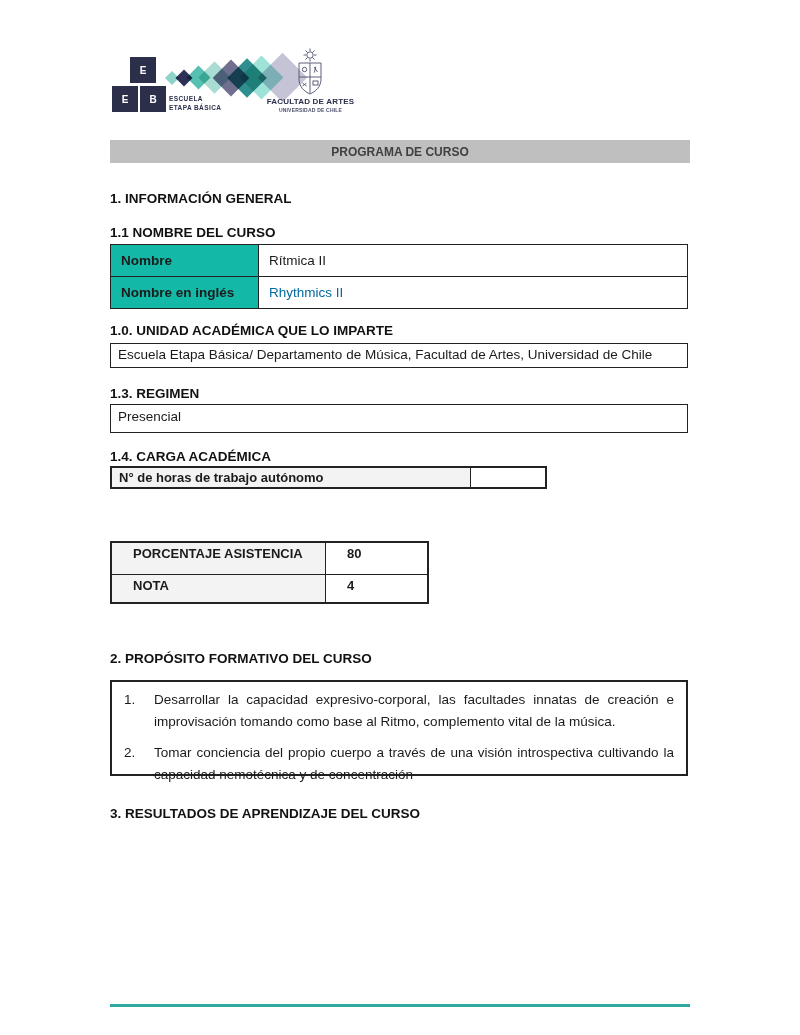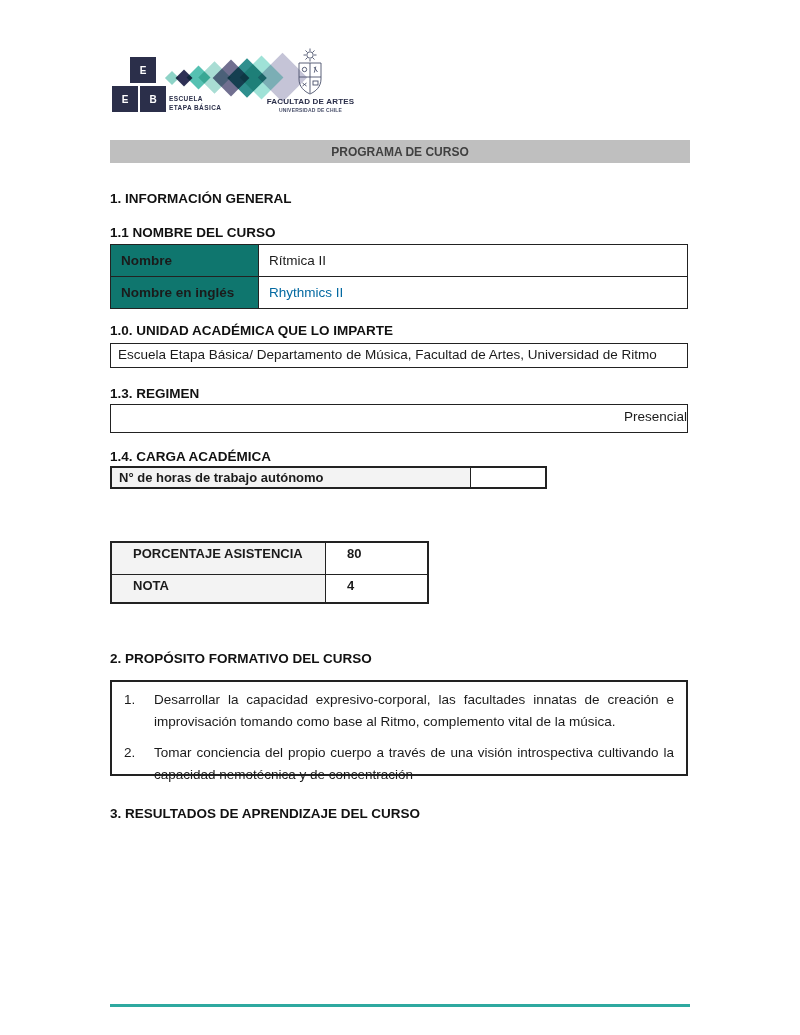--- a/index.html
+++ b/index.html
@@ -47,38 +47,38 @@
   .h-req    { top:523px; }
   .h-prop   { top:651px; }
   .h-res    { top:806px; }
 
   
   table { border-collapse:collapse; position:absolute; table-layout:fixed; }
   td { overflow:hidden; }
 
   .t11 { left:110px; top:244px; width:578px; }
   .t11 td { border:1.4px solid #222; height:31px; font-size:13.5px; padding:0 4px 0 10px; vertical-align:middle; }
-  .t11 td.lbl { width:133px; background:#0f766e; font-weight:bold; }
+  .t11 td.lbl { width:133px; background:#14b8a6; font-weight:bold; }
   .t11 .val-en { color:#0369a1; }
 
   .t14 { left:110px; top:466px; width:437px; border:2px solid #222; }
   .t14 td { border:1px solid #222; height:19px; font-size:13px; padding:0 4px 0 7px; vertical-align:middle; }
   .t14 td.lbl { width:347px; background:#f3f3f3; font-weight:bold; }
 
   .t15 { left:110px; top:541px; width:319px; border:2px solid #222; }
   .t15 td { border:1px solid #222; font-size:13px; padding:3px 4px 0 21px; vertical-align:top; font-weight:bold; }
   .t15 td.lbl { width:188px; background:#f3f3f3; }
   .t15 .r1 td { height:28px; }
   .t15 .r2 td { height:24px; }
 
   
   .box { position:absolute; left:110px; width:578px; border:1.4px solid #222;
          font-size:13.5px; box-sizing:border-box; background:#fff; }
   .b12 { top:343px; height:25px; line-height:22px; padding-left:7px; }
-  .b13 { top:404px; height:29px; line-height:20px; padding:2px 0 0 7px;text-align:right; }
+  .b13 { top:404px; height:29px; line-height:20px; padding:2px 0 0 7px; }
   .b2  { top:680px; height:96px; border-width:2px; padding:7px 10px 0 12px; }
 
   .list-item { display:flex; line-height:22px; }
   .list-item .num { width:30px; flex:none; }
   .list-item .txt { flex:1; text-align:justify; padding-right:2px; }
   .li2 { margin-top:9px; }
 
   
   .footer-rule { position:absolute; left:110px; top:1004px; width:580px; height:2.5px; background:#2fa9a0; }
 </style>
@@ -150,21 +150,21 @@
       <td>Rítmica II</td>
     </tr>
     <tr>
       <td class="lbl">Nombre en inglés</td>
       <td class="val-en">Rhythmics II</td>
     </tr>
   </tbody>
     </table>
 
   <div class="sec-h h-unidad">1.0. UNIDAD ACADÉMICA QUE LO IMPARTE</div>
-  <div class="box b12">Escuela Etapa Básica/ Departamento de Música, Facultad de Artes, Universidad de Ritmo</div>
+  <div class="box b12">Escuela Etapa Básica/ Departamento de Música, Facultad de Artes, Universidad de Chile</div>
 
   <div class="sec-h h-reg">1.3. REGIMEN</div>
   <div class="box b13">Presencial</div>
 
   <div class="sec-h h-carga">1.4. CARGA ACADÉMICA</div>
   <table class="t14">
     <tbody>
     <tr>
       <td class="lbl">N° de horas de trabajo autónomo</td>
       <td></td>

